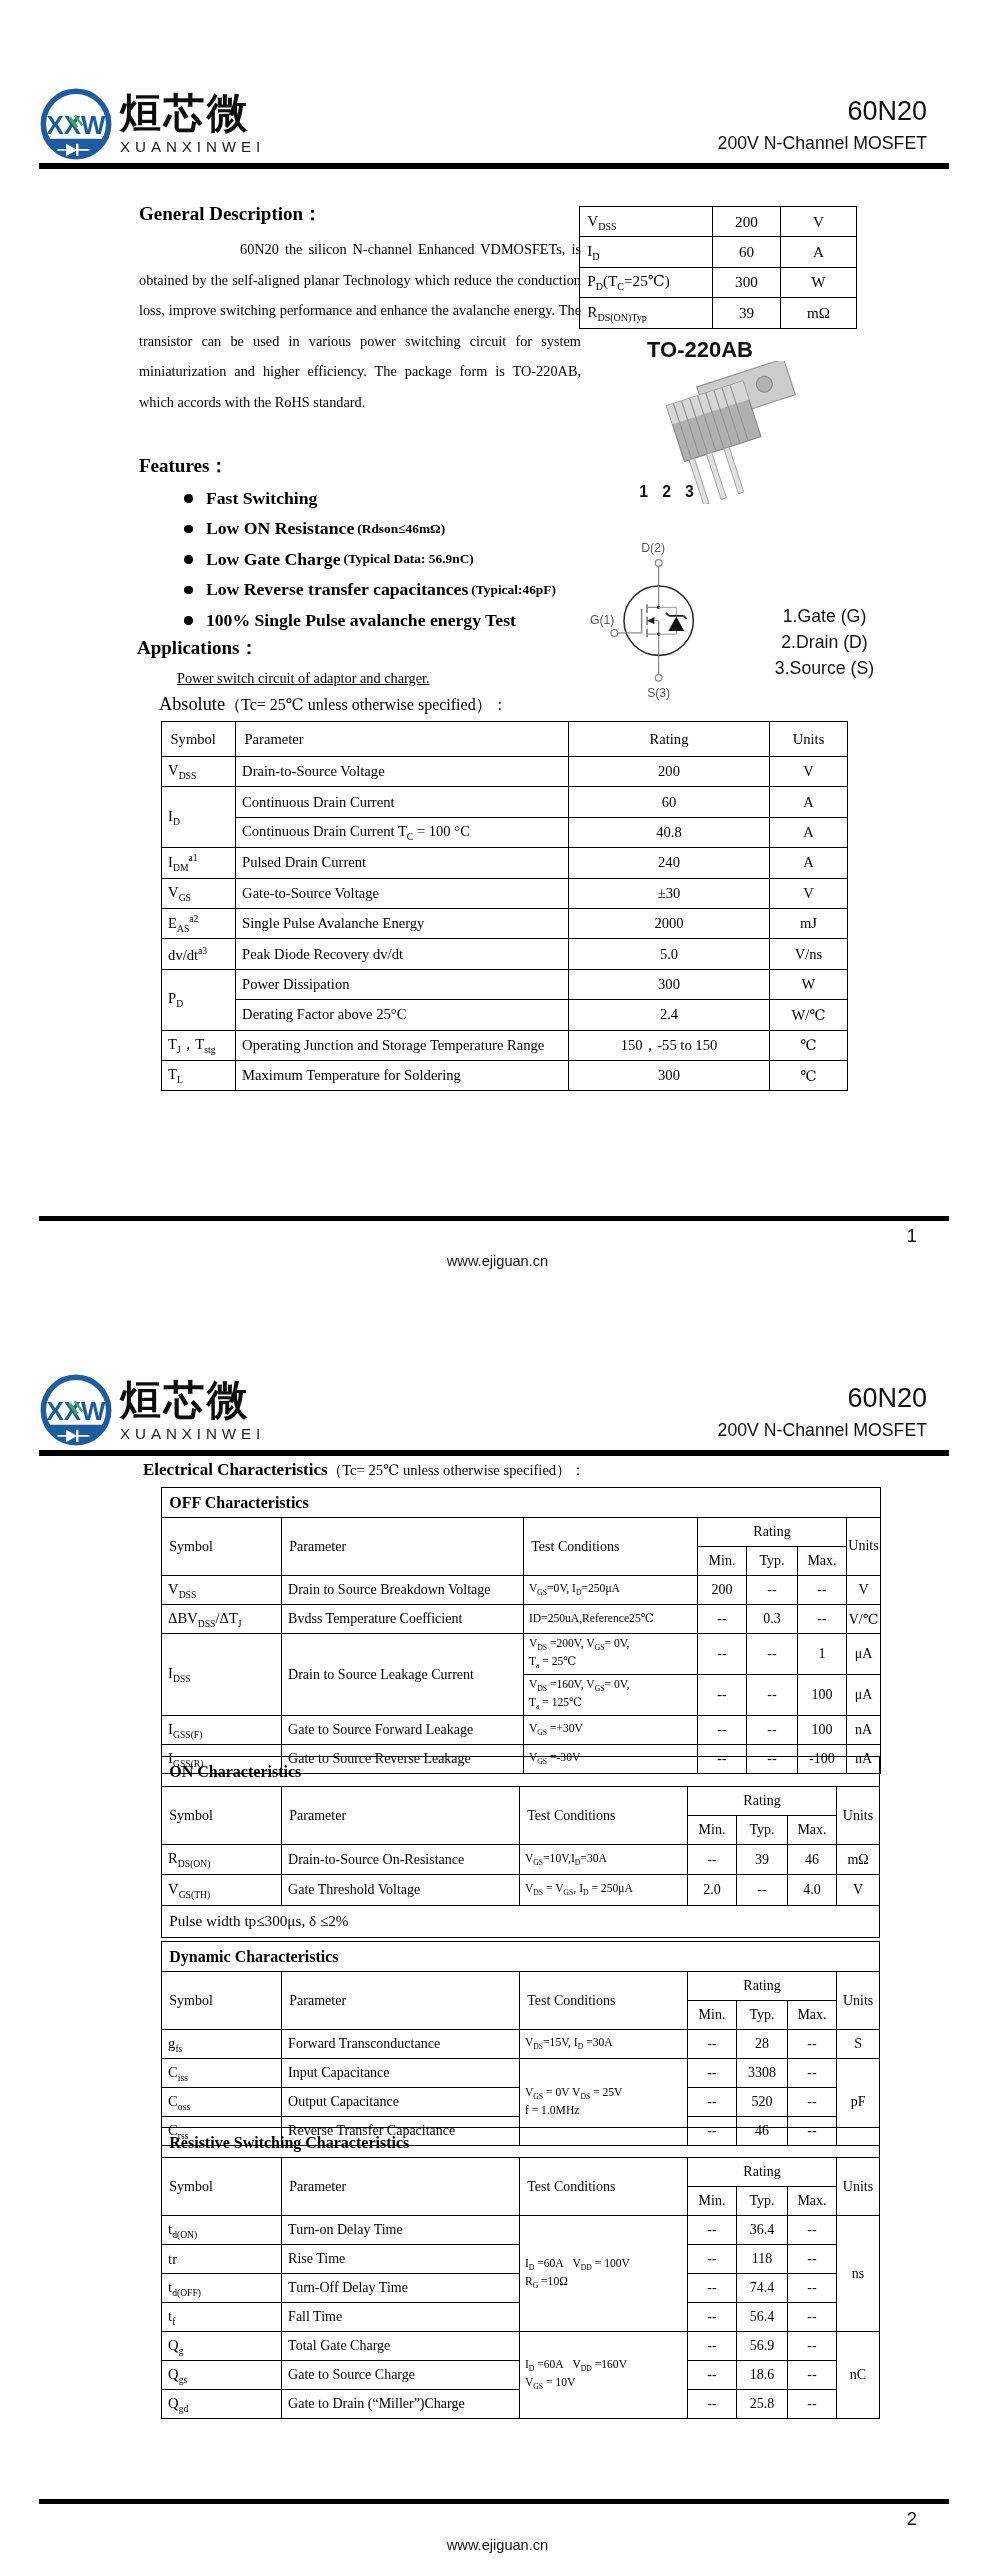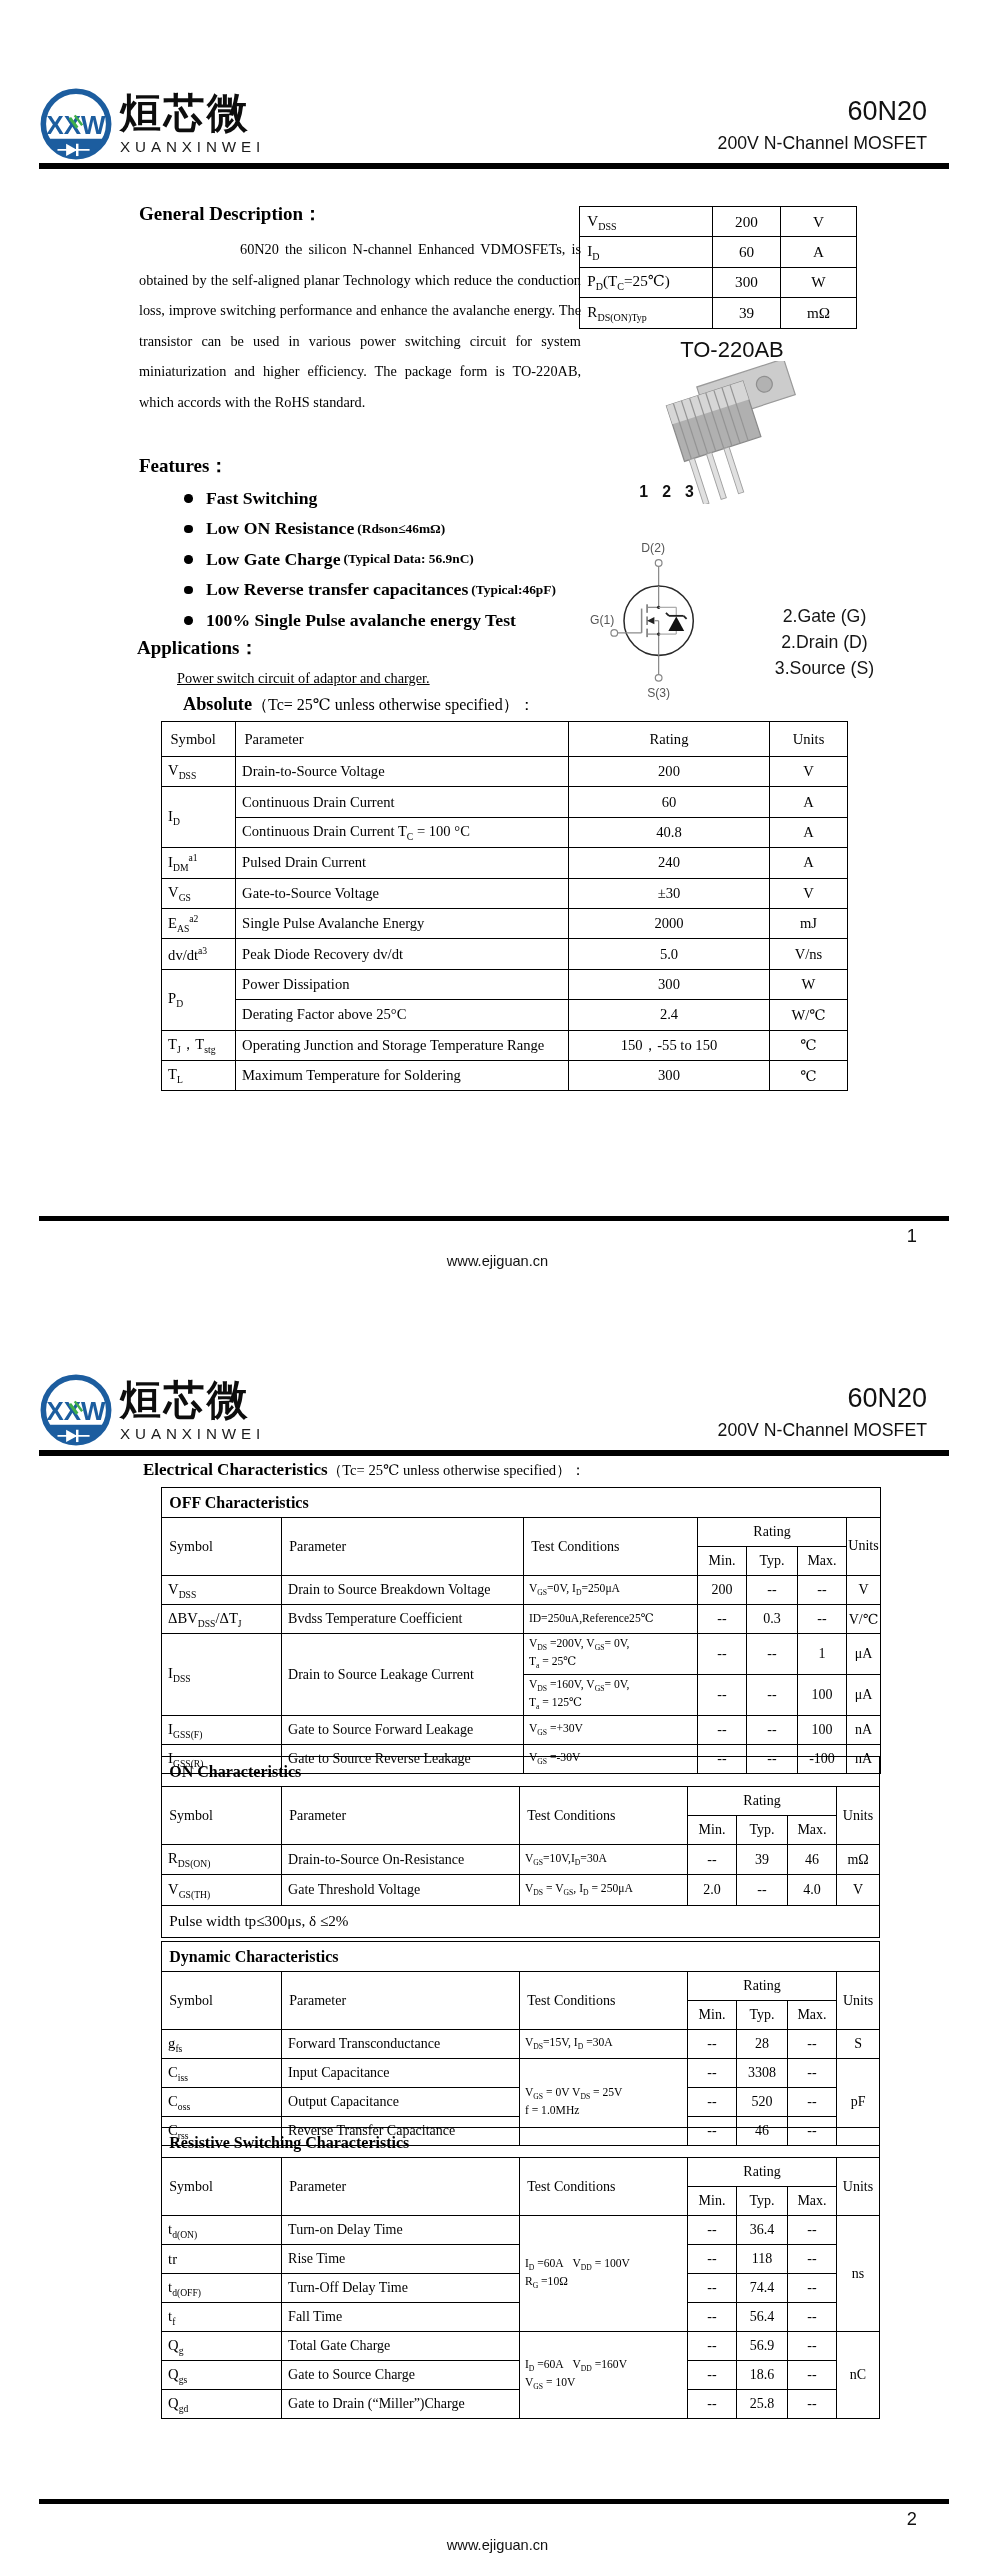--- a/index.html
+++ b/index.html
@@ -149,21 +149,21 @@
     <td class="c3">W</td>
   </tr>
   <tr>
     <td class="c1">R<sub>DS(ON)Typ</sub></td>
     <td class="c2">39</td>
     <td class="c3">mΩ</td>
   </tr>
 </tbody>
   </table>
 
-<div class="abs-pos to220-label sans" style="left:622px;top:337px;">TO-220AB</div>
+<div class="abs-pos to220-label sans" style="left:590px;top:337px;font-weight:bold;">TO-220AB</div>
 
 <svg class="abs-pos" style="left:616px;top:361px;" width="201" height="143" viewBox="0 0 330 235">
   <g transform="rotate(-18 165 110)">
     <rect x="155" y="36" width="150" height="62" fill="#cccccc" stroke="#9a9a9a" stroke-width="2"></rect>
     <circle cx="262" cy="66" r="13" fill="#b2b2b2" stroke="#8f8f8f" stroke-width="2"></circle>
     <rect x="98" y="50" width="132" height="96" fill="#b0b0b0" stroke="#8a8a8a" stroke-width="2"></rect>
     <rect x="98" y="50" width="132" height="32" fill="#d6d6d6"></rect>
     <line x1="110" y1="50" x2="110" y2="146" stroke="#949494" stroke-width="2"></line>
     <line x1="124" y1="50" x2="124" y2="146" stroke="#949494" stroke-width="2"></line>
     <line x1="138" y1="50" x2="138" y2="146" stroke="#949494" stroke-width="2"></line>
@@ -207,27 +207,27 @@
   <line x1="160" y1="159" x2="131" y2="159" stroke="#aaa" stroke-width="2"></line>
   <text x="38" y="142" text-anchor="middle" font-size="20" fill="#555" font-family="Liberation Sans, DejaVu Sans, sans-serif">G(1)</text>
   <circle cx="58" cy="157" r="5.5" fill="none" stroke="#888" stroke-width="2"></circle>
   <line x1="63.5" y1="157" x2="103" y2="157" stroke="#888" stroke-width="2"></line>
   <line x1="131" y1="194" x2="131" y2="225" stroke="#888" stroke-width="2"></line>
   <circle cx="131" cy="231" r="5.5" fill="none" stroke="#888" stroke-width="2"></circle>
   <text x="131" y="262" text-anchor="middle" font-size="20" fill="#555" font-family="Liberation Sans, DejaVu Sans, sans-serif">S(3)</text>
 </svg>
 
 <div class="abs-pos pin-list" style="left:753px;top:603px;">
-  <div>2.Gate (G)</div>
+  <div>1.Gate (G)</div>
   <div>2.Drain (D)</div>
   <div>3.Source (S)</div>
 </div>
 
 <div class="abs-pos" style="left:159px;top:694px;">
-  <span style="font-size:18.3px;font-weight:700;margin-left:24px;">Absolute</span><span style="font-size:16px;">（Tc= 25℃  unless otherwise specified）：</span>
+  <span style="font-size:18.3px;font-weight:400;">Absolute</span><span style="font-size:16px;">（Tc= 25℃  unless otherwise specified）：</span>
 </div>
 
 <table class="abs abs-pos" style="left:161px;top:721px;width:687px;">
   <colgroup>
       <col style="width:74px">
       <col style="width:333px">
       <col style="width:201px">
       <col style="width:78px">
     </colgroup>
   <tbody>

